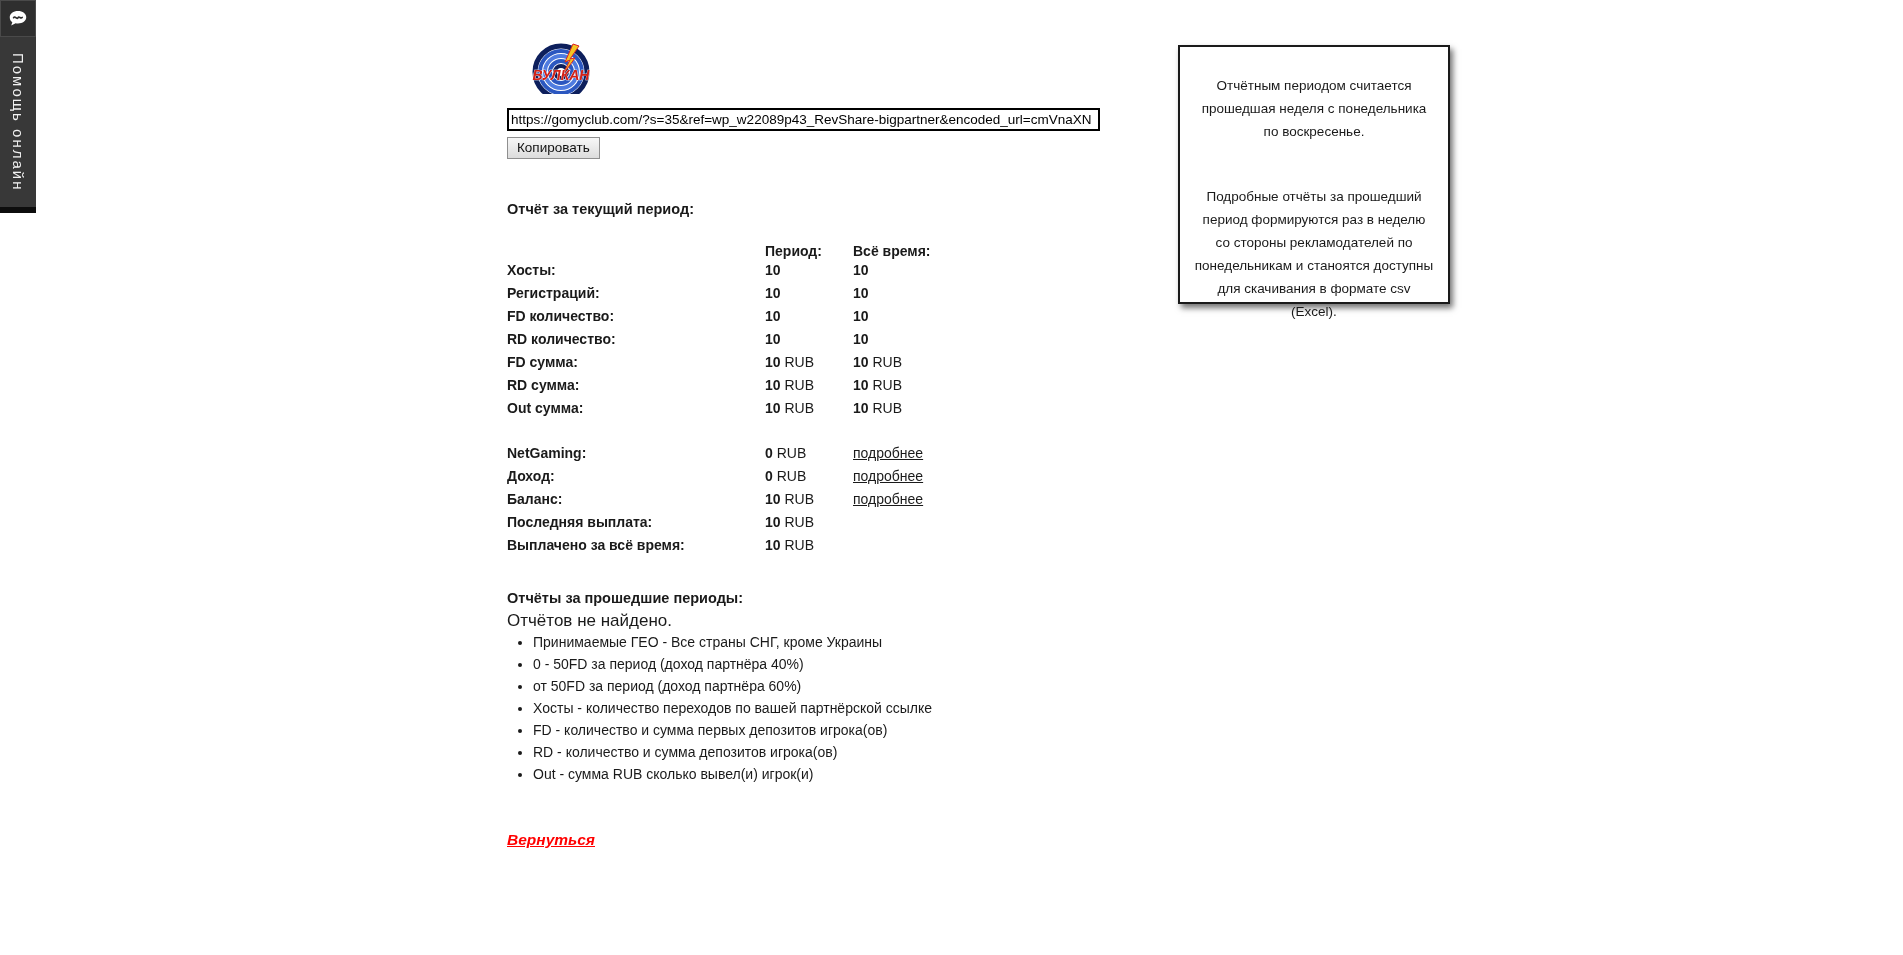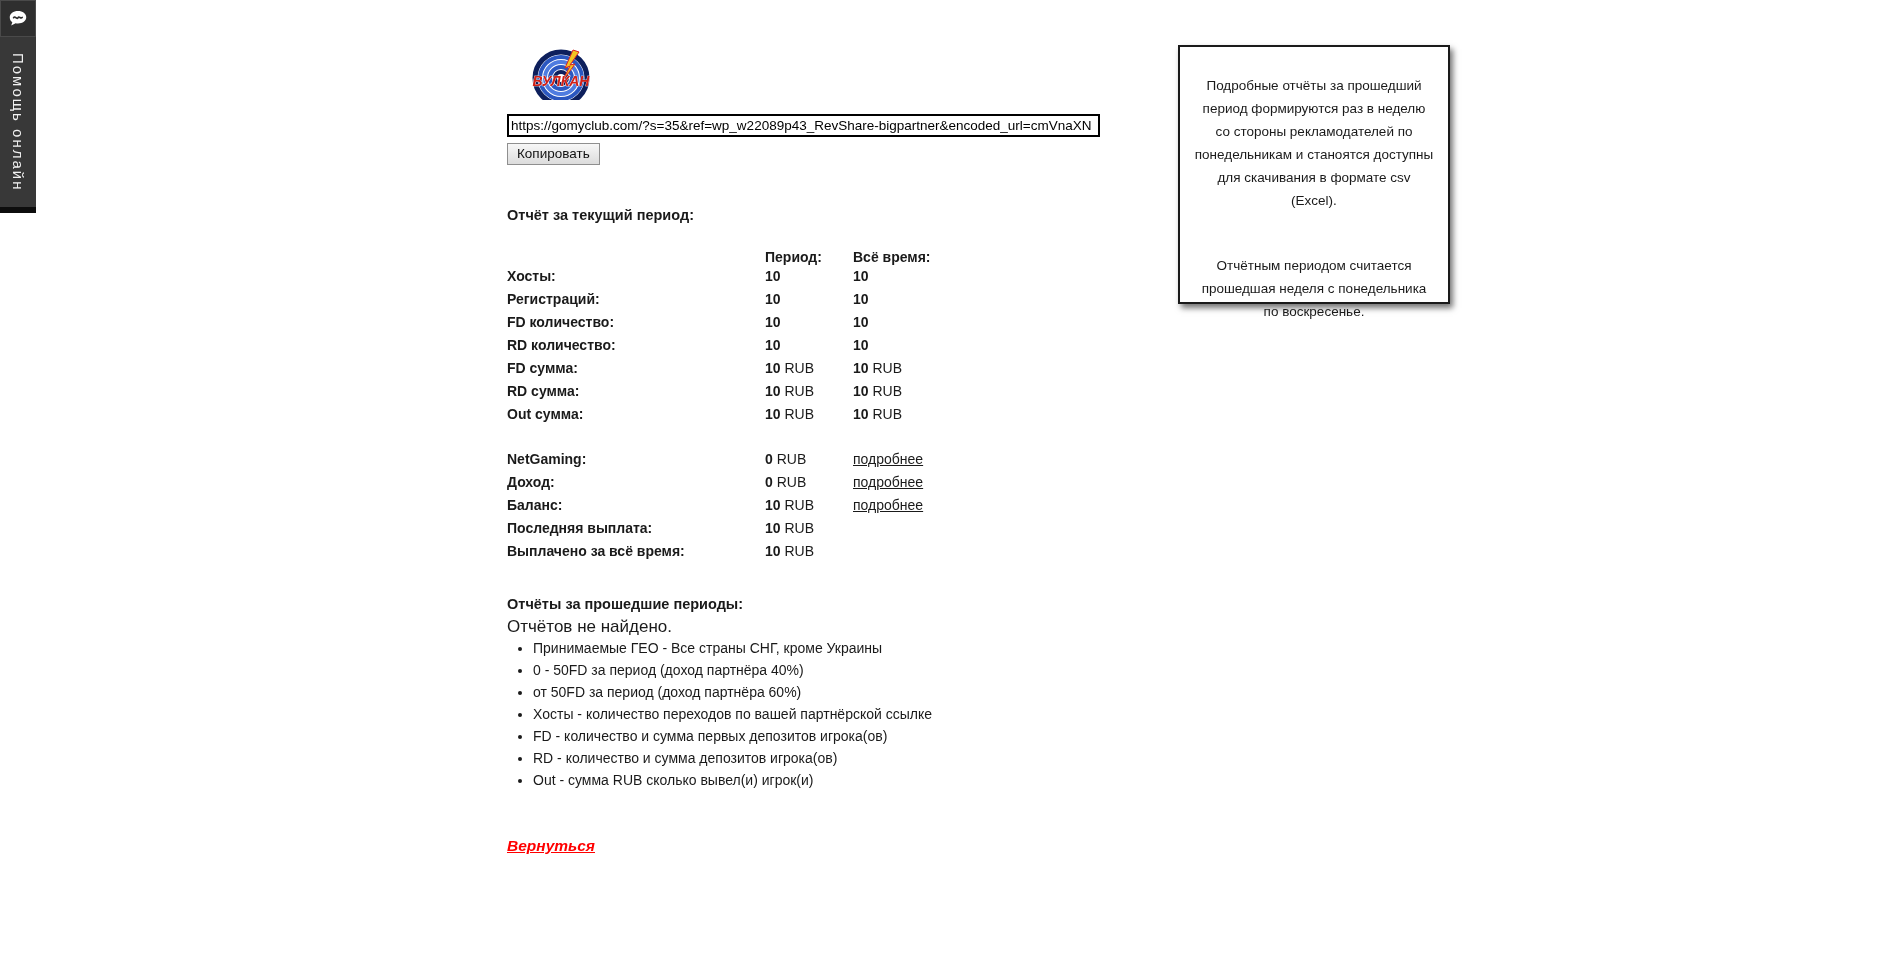--- a/index.html
+++ b/index.html
@@ -11,21 +11,21 @@
   .sidebar { position:absolute; left:0; top:300; width:36px; }
   .sidebar-icon-tile { width:36px; height:37px; background:#2f2f2f;
       border:1px solid #4a4a4a; display:flex; align-items:center; justify-content:center; cursor:pointer; }
   .sidebar-label-wrap { width:36px; height:170px; background:#383838;
       display:flex; align-items:center; justify-content:center; cursor:pointer; }
   .vtext { writing-mode:vertical-rl; text-orientation:sideways;
       color:#f2f2f2; font-size:15px; letter-spacing:2px; white-space:nowrap; }
   .sidebar-bottom { width:36px; height:6px; background:#0d0d0d; }
 
   
-  .main { position:absolute; left:507px; top:36px; width:620px; }
+  .main { position:absolute; left:507px; top:30px; width:620px; }
 
   .logo { width:64px; height:58px; margin:6px 0 10px 22px; }
 
   .ref-input { display:block; width:593px; height:23px; border:2px solid #000;
       font-family:"Liberation Sans", sans-serif; font-size:13.5px; padding:8px 2px;
       white-space:nowrap; overflow:hidden; background:#fff; }
   .copy-btn { margin-top:6px; font-family:"Liberation Sans", sans-serif; font-size:13.5px;
       padding:2px 9px 3px; border:1px solid #8f8f8f; border-radius:0;
       background:linear-gradient(#f7f7f7,#dcdcdc); cursor:pointer; color:#111; }
 
@@ -183,15 +183,15 @@
     <li>Хосты - количество переходов по вашей партнёрской ссылке</li>
     <li>FD - количество и сумма первых депозитов игрока(ов)</li>
     <li>RD - количество и сумма депозитов игрока(ов)</li>
     <li>Out - сумма RUB сколько вывел(и) игрок(и)</li>
   </ul>
 
   <div><a class="red-link back">Вернуться</a></div>
 </div>
 
 <div class="info-box">
+  <p>Отчётным периодом считается прошедшая неделя с понедельника по воскресенье.</p>
   <p>Подробные отчёты за прошедший период формируются раз в неделю со стороны рекламодателей по понедельникам и станоятся доступны для скачивания в формате csv (Excel).</p>
-  <p>Отчётным периодом считается прошедшая неделя с понедельника по воскресенье.</p>
 </div>
 
 </body></html>

